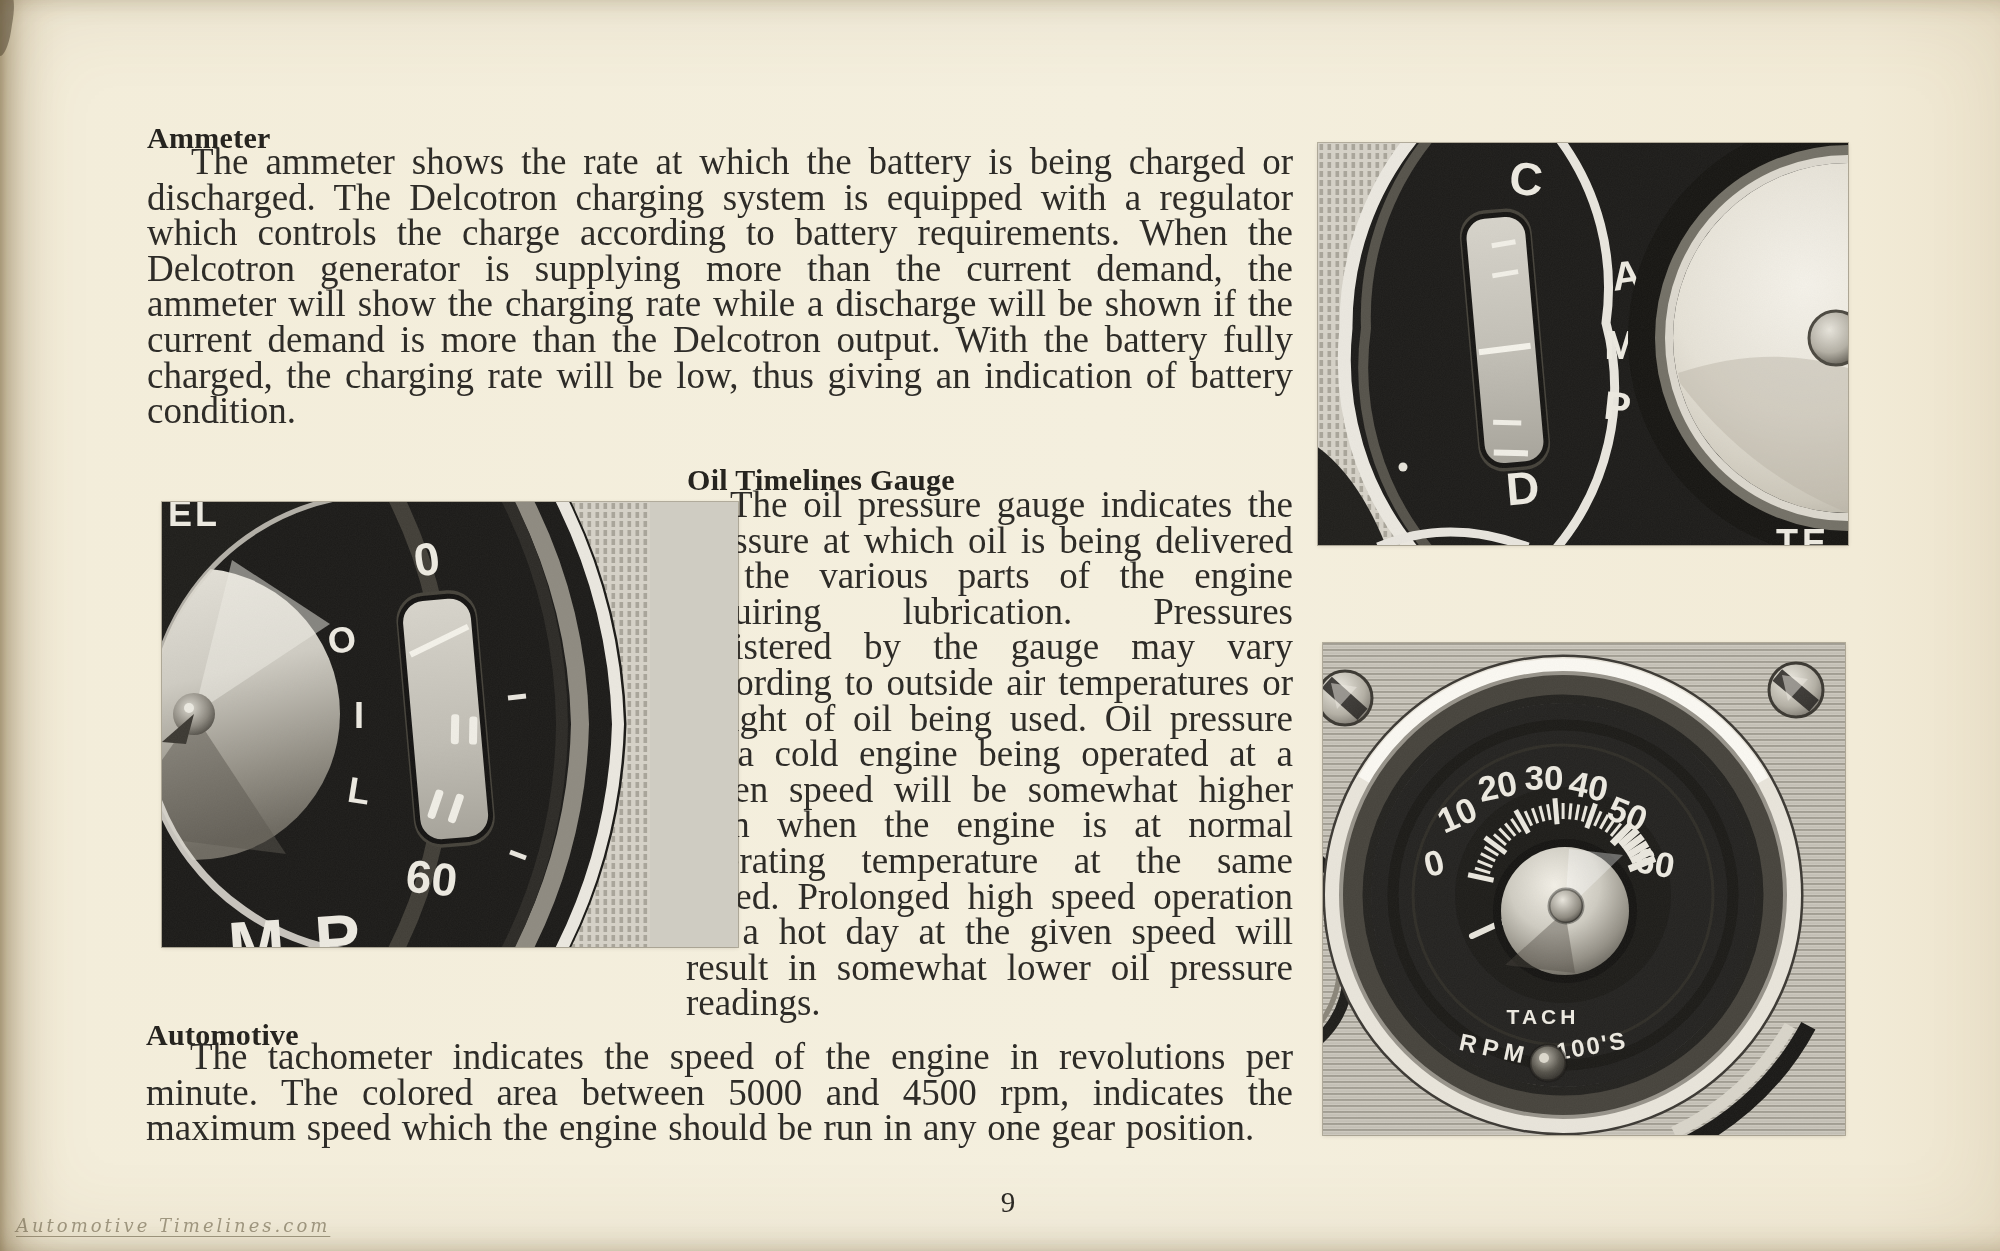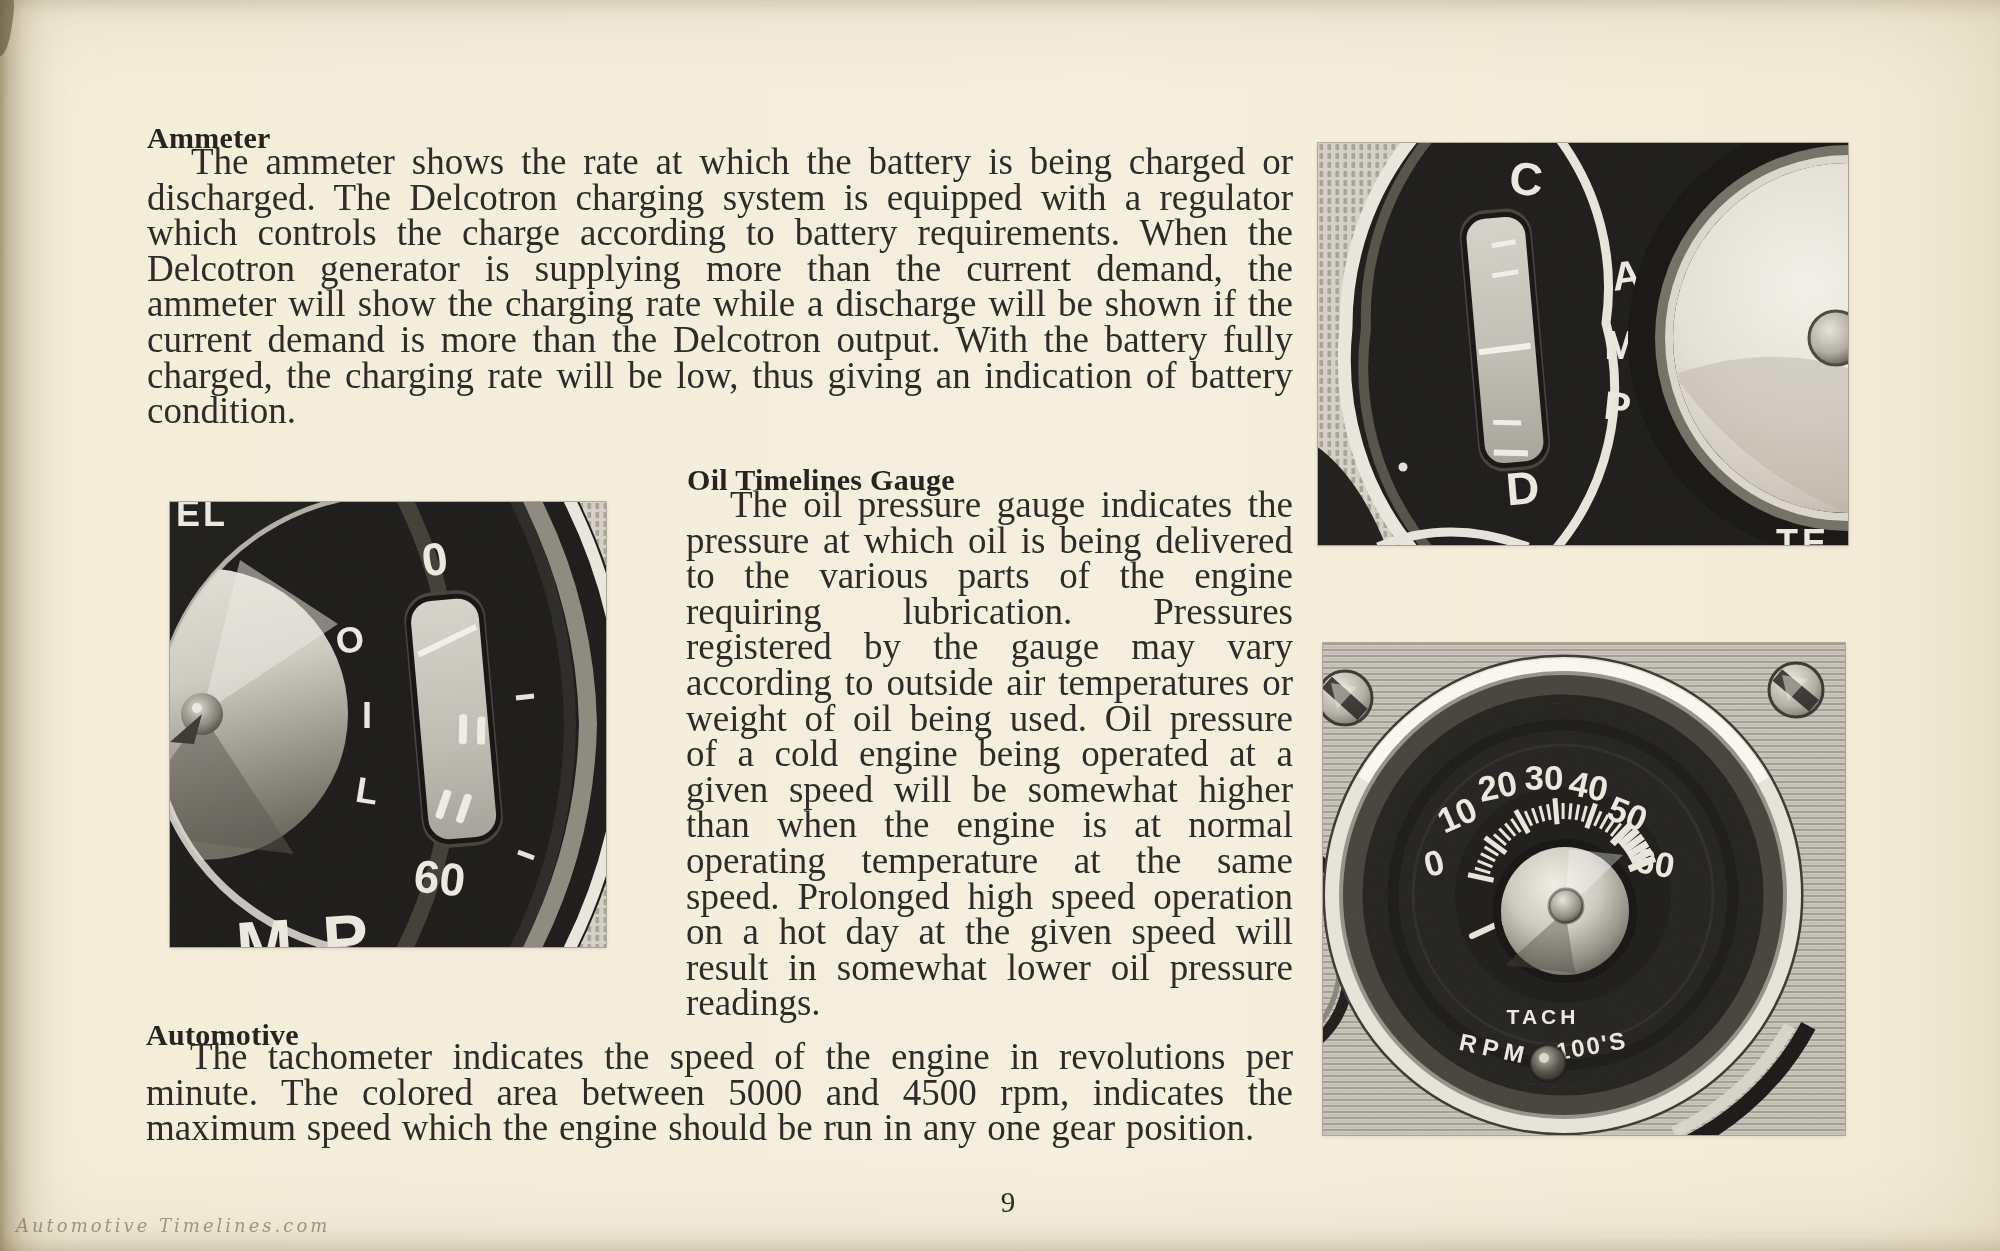--- a/index.html
+++ b/index.html
@@ -15,21 +15,21 @@
                inset 0 -16px 28px -18px rgba(120,100,60,.3),
                inset 0 14px 26px -18px rgba(120,100,60,.22);}
   .corner-nick{position:absolute;left:-6px;top:-8px;width:18px;height:64px;background:#4e4537;opacity:.55;transform:rotate(9deg);border-radius:40%;}
   .heading{position:absolute;font-weight:bold;font-size:30px;letter-spacing:.3px;color:#26241f;}
   .body-text{position:absolute;font-size:37px;line-height:35.6px;text-align:justify;text-indent:44px;color:#2e2c28;word-spacing:1.5px;}
   .photo{position:absolute;overflow:hidden;box-shadow:0 0 0 1px rgba(70,62,48,.35), 0 1px 4px rgba(70,62,48,.18);background:#cfccc2;}
   .photo svg{display:block;}
   .page-number{position:absolute;left:928px;top:1186px;width:160px;text-align:center;font-size:29px;color:#2b2925;}
   .watermark{position:absolute;left:16px;top:1215px;font-family:"DejaVu Serif",serif;font-style:italic;
     font-size:18px;letter-spacing:3px;color:#938b74;opacity:.85;
-    text-underline-offset:4px;text-decoration-thickness:1px;}
+    text-decoration:underline;text-underline-offset:4px;text-decoration-thickness:1px;}
   .gauge-label{font-family:"Liberation Sans",sans-serif;font-weight:bold;fill:#edeae1;}
 </style>
 </head>
 <body>
 
 <div class="page">
   <div class="corner-nick"></div>
 
   <h2 class="heading" style="left:147px;top:96px;">Ammeter</h2>
   <div class="body-text" style="left:147px;top:144px;width:1146px;">The ammeter shows the rate at which the battery is being charged or discharged. The Delcotron charging system is equipped with a regulator which controls the charge according to battery requirements. When the Delcotron generator is supplying more than the current demand, the ammeter will show the charging rate while a discharge will be shown if the current demand is more than the Delcotron output. With the battery fully charged, the charging rate will be low, thus giving an indication of battery condition.</div>
@@ -99,21 +99,21 @@
       <circle cx="530" cy="195" r="186" fill="none" stroke="#737066" stroke-width="14"></circle>
       <circle cx="530" cy="195" r="179" fill="none" stroke="#dcd8ce" stroke-width="8"></circle>
       <circle cx="530" cy="195" r="175" fill="url(#domeG)"></circle>
       <path d="M 360 230 Q 450 200 530 225 L 530 370 Q 430 330 362 240 Z" fill="#b7b2a5" opacity=".45"></path>
       <circle cx="518" cy="195" r="27" fill="url(#knobA)" stroke="#4a473f" stroke-width="3"></circle>
       <text class="gauge-label" x="458" y="412" font-size="36" letter-spacing="4">TE</text>
       <rect width="530" height="402" filter="url(#grainA)" opacity=".16"></rect>
     </svg>
   </div>
 
-  <div class="photo" style="left:170px;top:502px;width:436px;height:445px;">
+  <div class="photo" style="left:162px;top:502px;width:576px;height:445px;">
     <svg width="488" height="445" viewBox="0 0 488 445">
       <defs>
         <pattern id="dashO" width="8" height="9" patternUnits="userSpaceOnUse">
           <rect width="8" height="9" fill="#d6d2c8"></rect>
           <rect x="1.5" y="1" width="3.6" height="6" fill="#a9a59a"></rect>
         </pattern>
         <linearGradient id="coneG" x1="0.1" y1="0" x2="0.35" y2="1">
           <stop offset="0%" stop-color="#e9e6dd"></stop>
           <stop offset="45%" stop-color="#cfccc3"></stop>
           <stop offset="80%" stop-color="#918d83"></stop>

